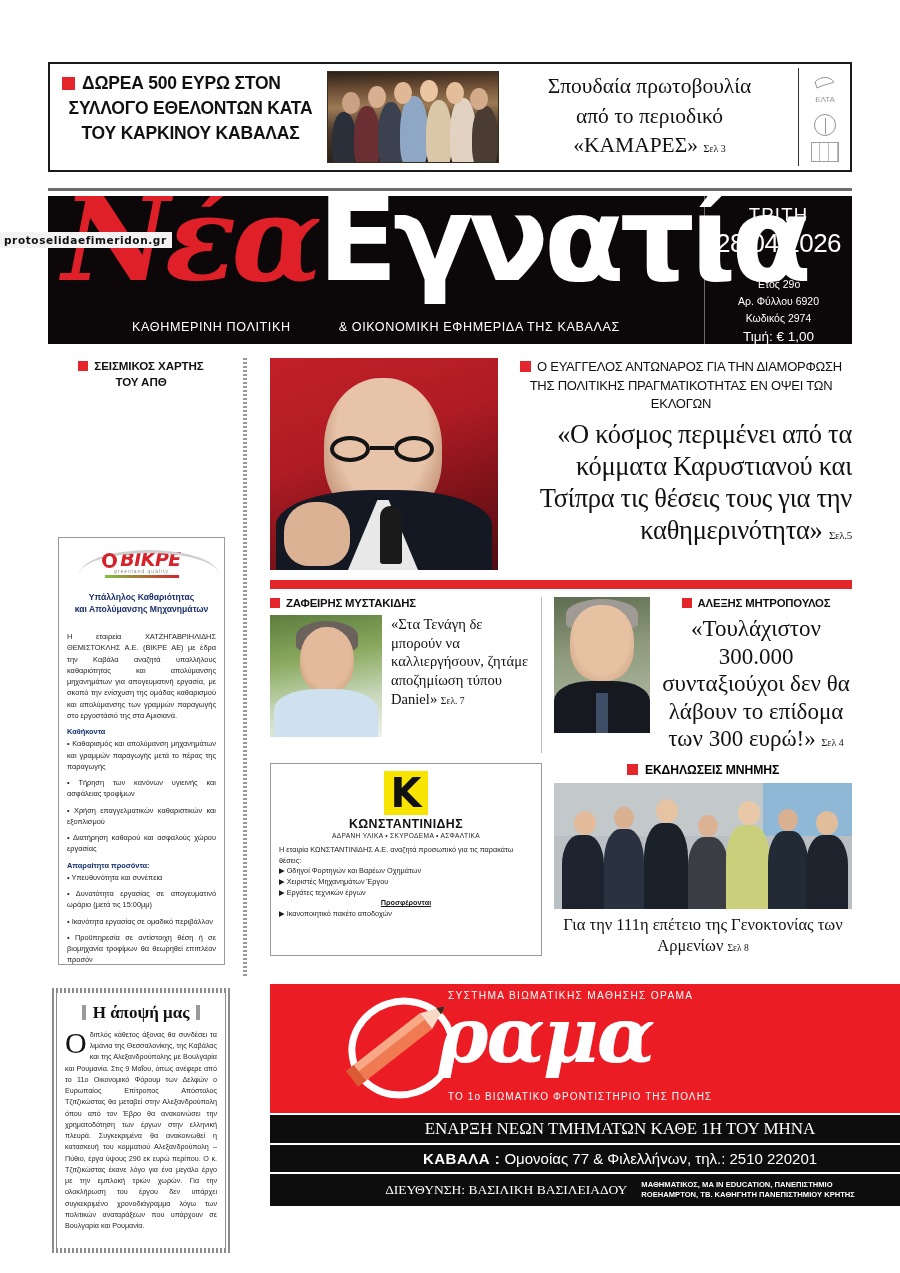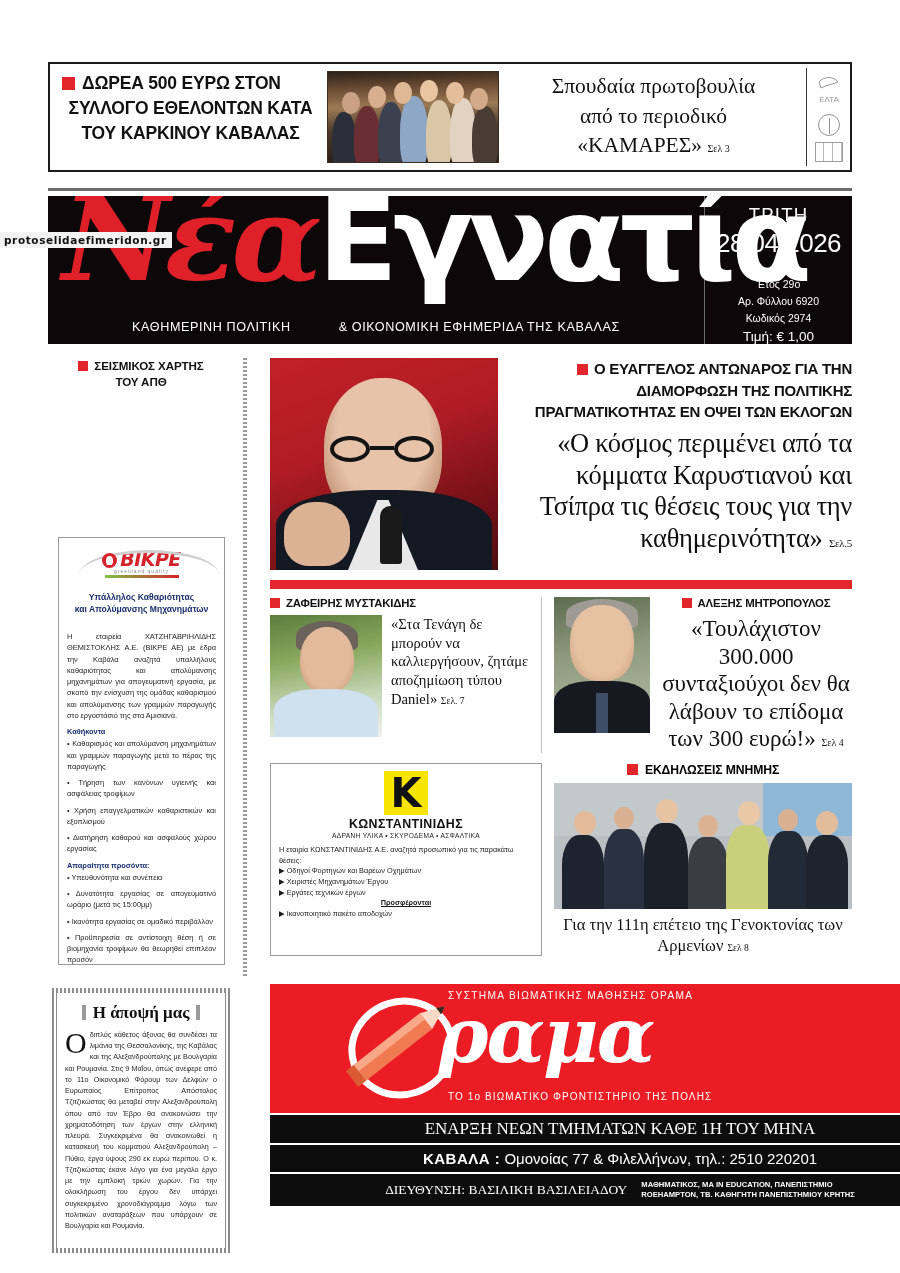--- a/index.html
+++ b/index.html
@@ -52,21 +52,21 @@
     flex: 1; padding: 8px 6px 0 6px; display:flex; flex-direction:column;
     align-items:center; justify-content:flex-start;
   }
   .tb-right .rline {
     font-family: "Liberation Serif", serif; font-size: 21.5px; color:#111;
     line-height: 1.38; text-align:center; white-space:nowrap;
   }
   .tb-right .kam { font-weight: normal; }
   .sel { font-size: 10px; font-family:"Liberation Serif",serif; }
   .tb-logos {
-    width: 44px; border-left: 1px solid #333; margin: 4px 0 4px 2px;
+    width: 52px; border-left: 1px solid #333; margin: 4px 0 4px 2px;
     display:flex; flex-direction:column; align-items:center; gap:6px; padding-top:6px;
   }
   .logo-elta { width:26px; height:34px; opacity:.78; }
   .logo-circ { width:22px; height:22px; border:1.4px solid #777; border-radius:50%;
                position:relative; opacity:.8; }
   .logo-circ:after{content:"";position:absolute;left:50%;top:3px;width:1.3px;height:16px;background:#777;}
   .logo-box { width:28px; height:20px; border:1px solid #888; opacity:.8;
               display:flex; }
   .logo-box i { flex:1; border-right:1px solid #aaa; }
 
@@ -207,22 +207,22 @@
   .lead-photo .mic {
     position:absolute; left:110px; bottom:6px; width:22px; height:58px;
     background:#1a1a1a; border-radius:10px 10px 3px 3px;
   }
   .lead-photo .hand {
     position:absolute; left:14px; bottom:4px; width:66px; height:64px;
     background:#dcb294; border-radius:46% 46% 38% 38%;
   }
   .lead-text { flex:1; }
   .lead-kicker {
-    font-family:"Liberation Sans",sans-serif; font-weight:bold; font-size:15px;
-    color:#111; text-align:right; line-height:1.44; letter-spacing:-0.25px;
+    font-family:"Liberation Sans",sans-serif; font-weight:normal; font-size:13px;
+    color:#111; text-align:center; line-height:1.44; letter-spacing:-0.25px;
   }
   .lead-kicker .redsq { width:11px;height:11px;margin-right:6px; }
   .lead-head {
     font-family:"Liberation Serif", serif; font-size:26.5px; color:#111;
     text-align:right; line-height:1.2; margin-top:5px; letter-spacing:-0.3px;
   }
   .lead-head .sel { font-size:11px; }
 
   .redbar { height:9px; background:#e3262c; margin:10px 0 8px; }
 

